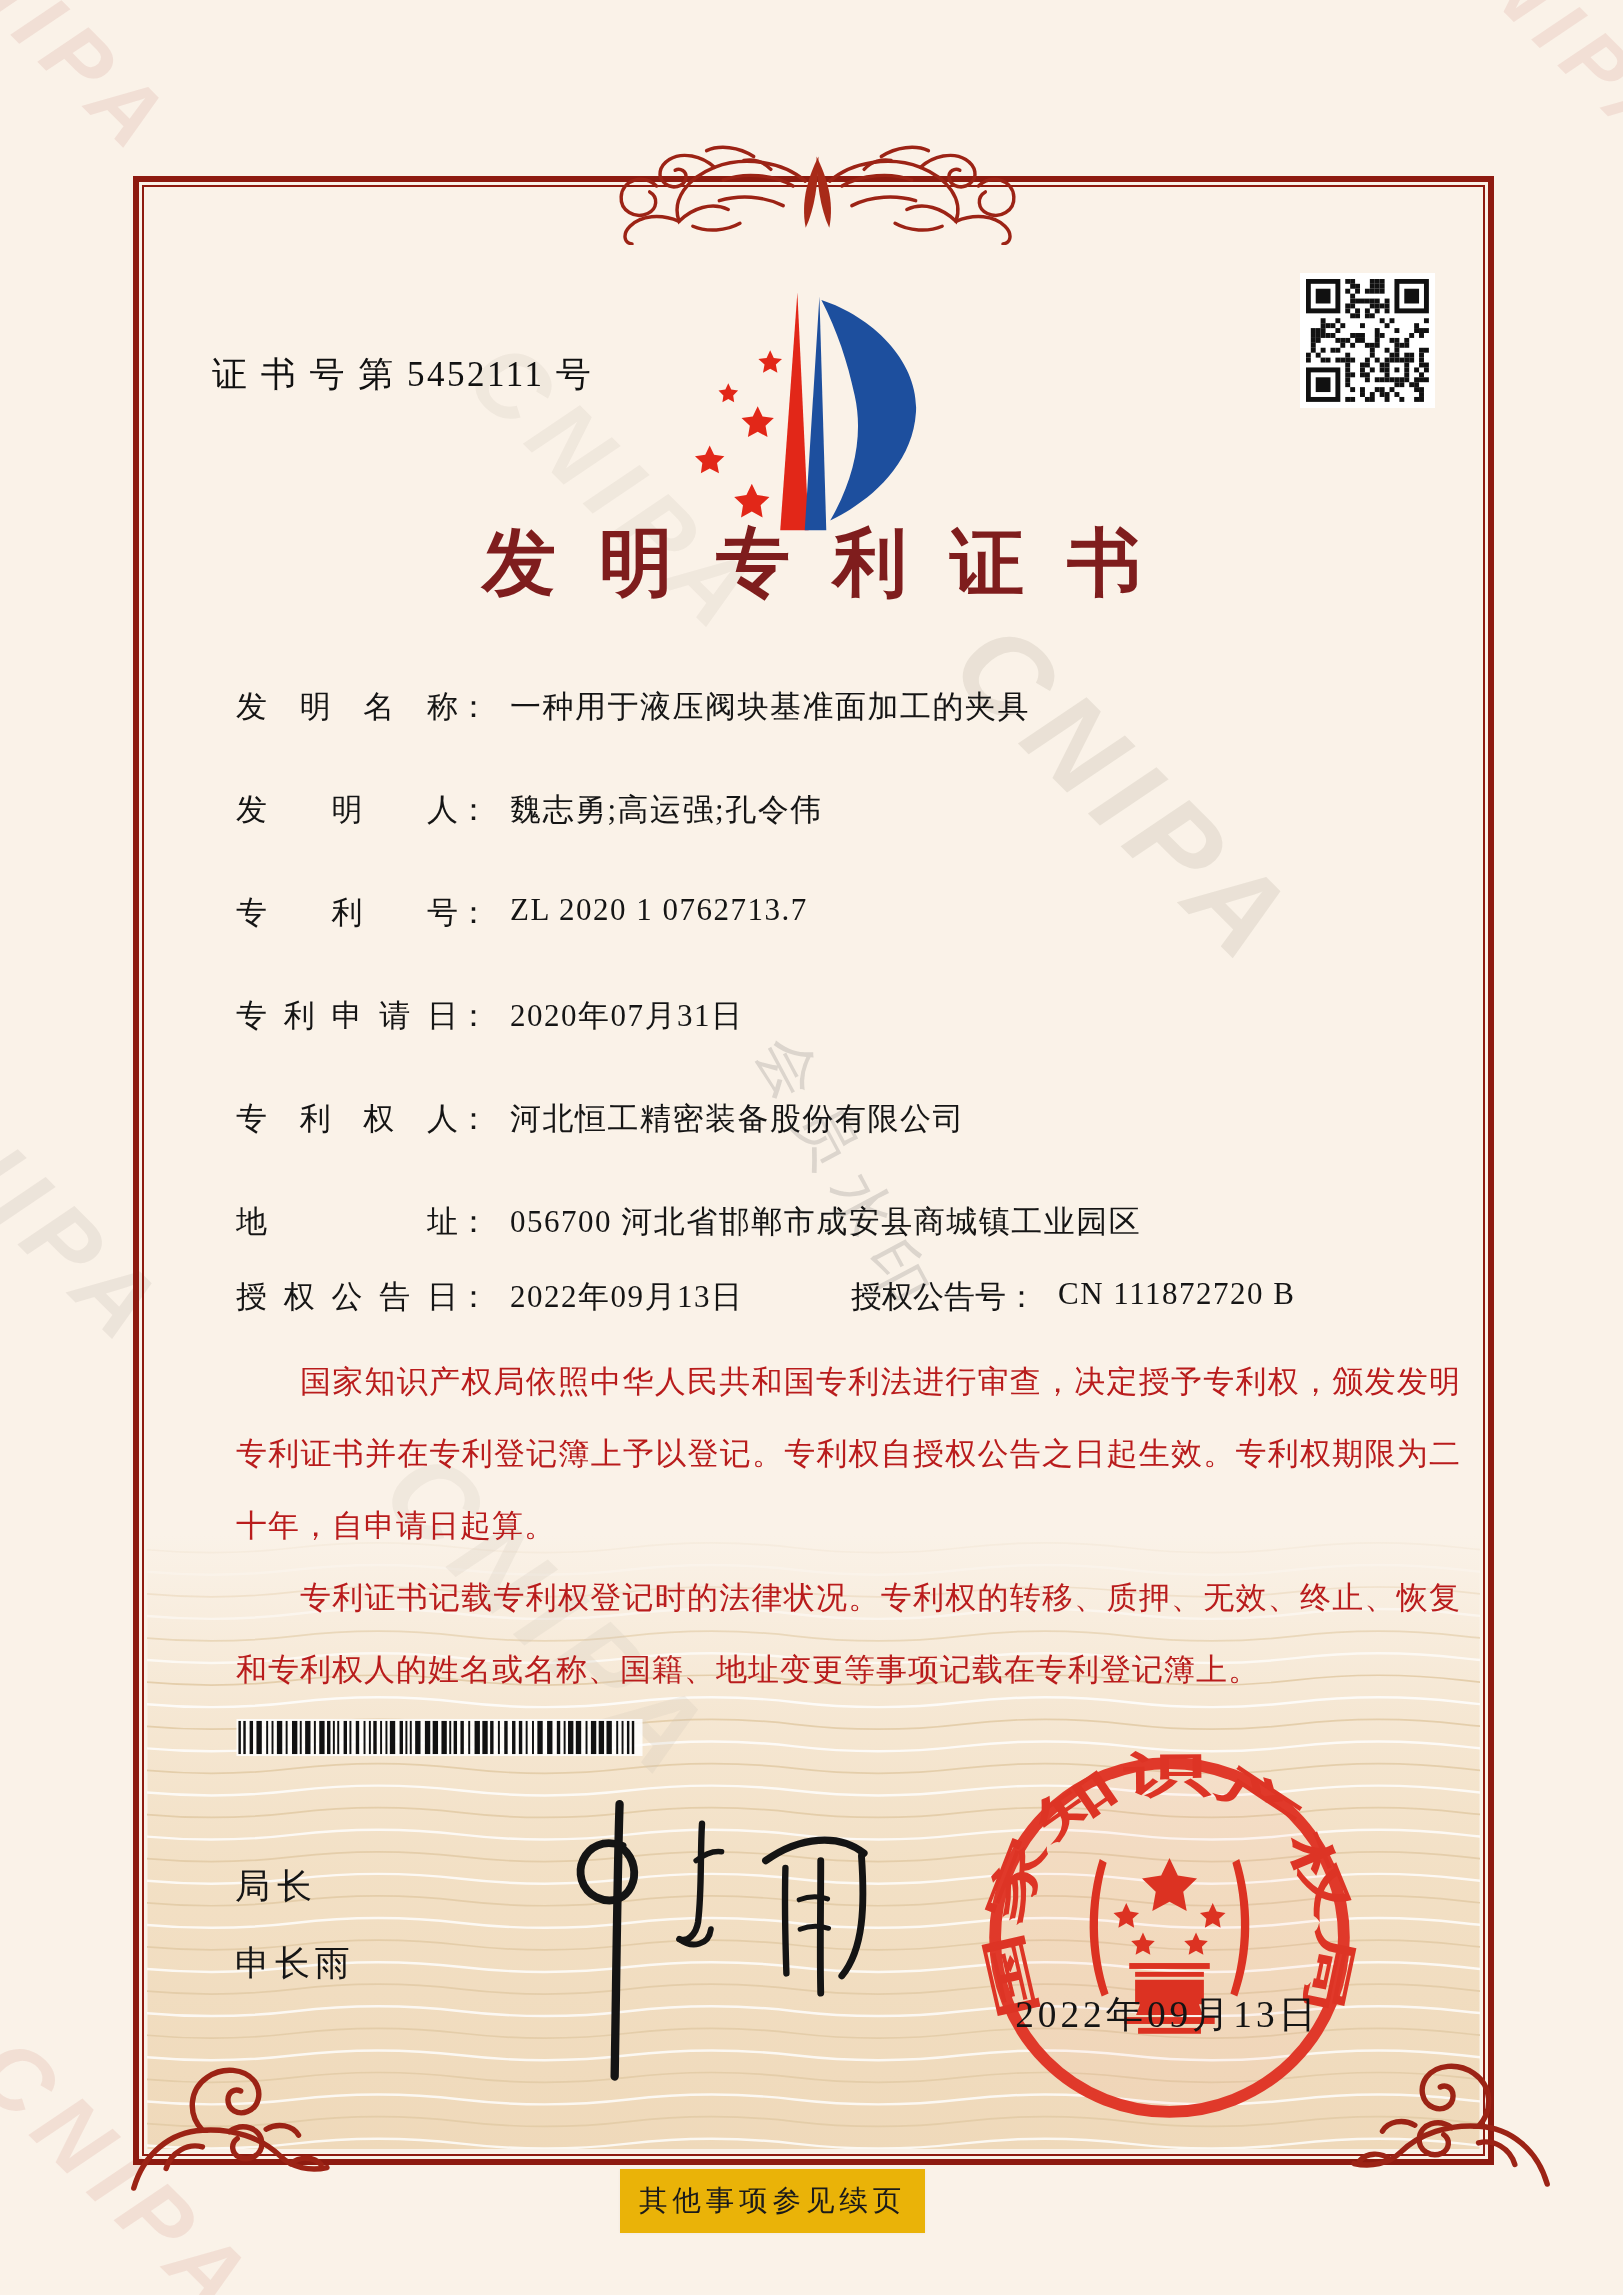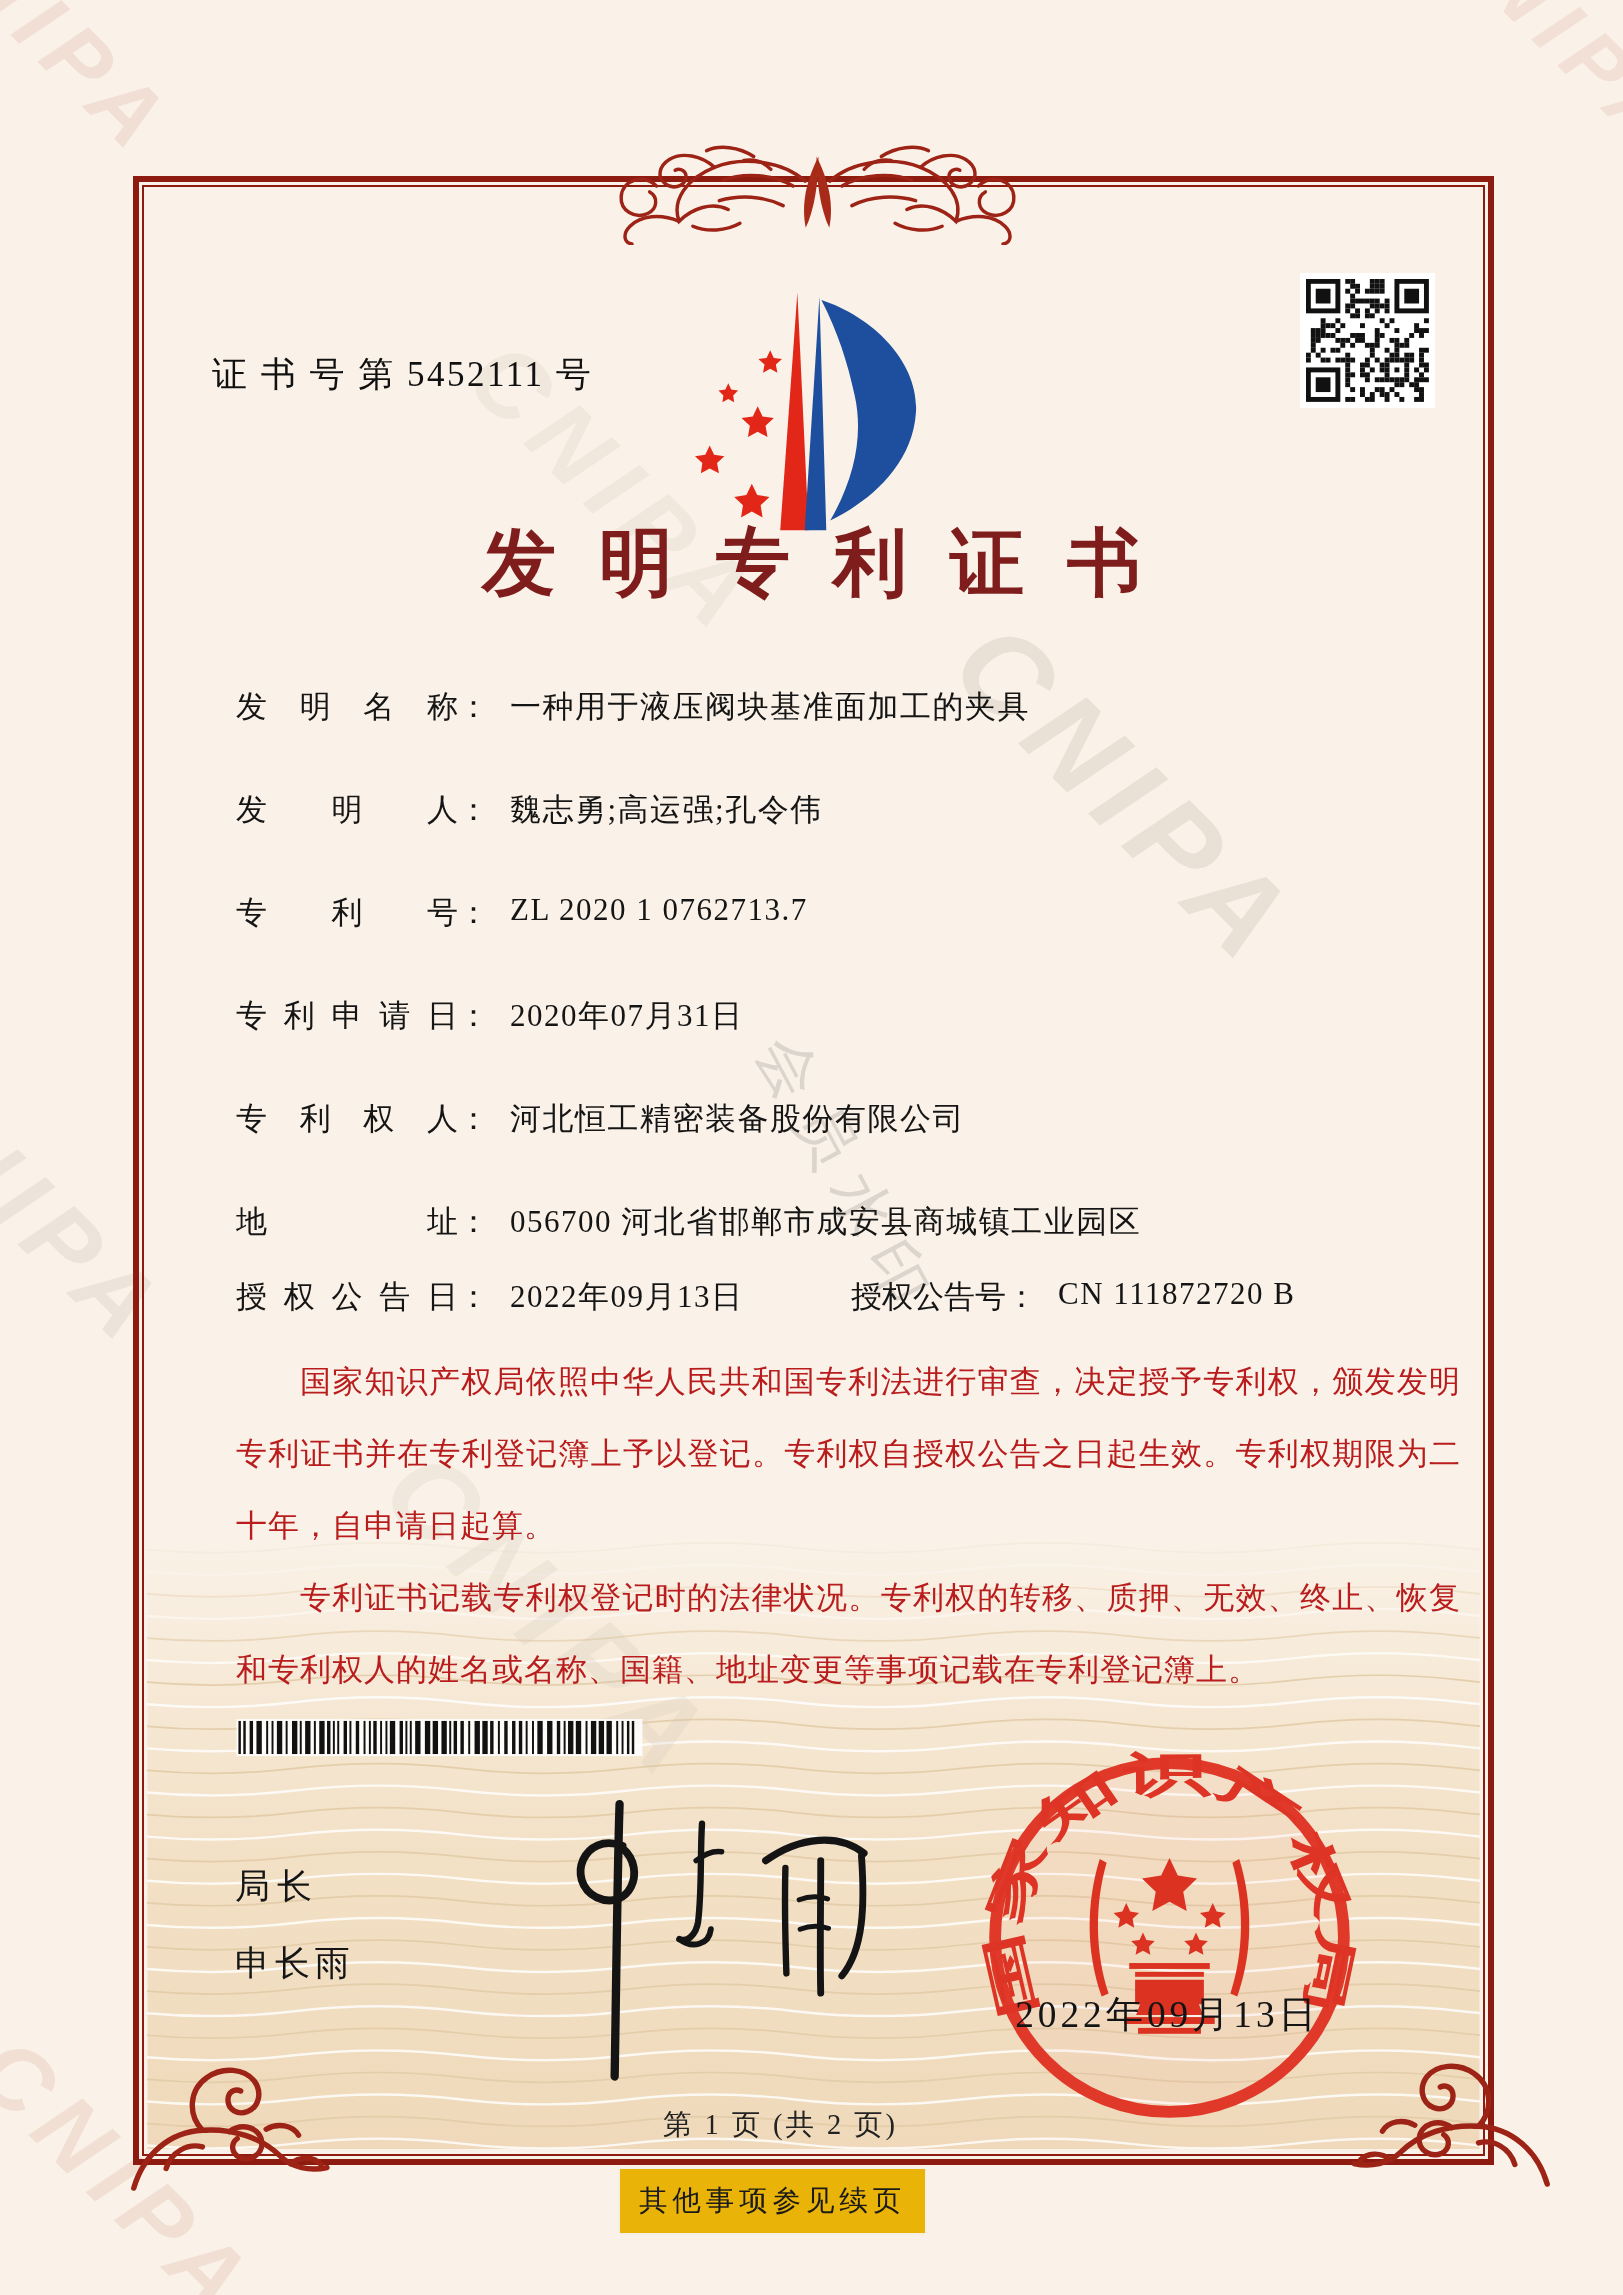--- a/index.html
+++ b/index.html
@@ -536,20 +536,19 @@
       <path d="M542,240 C570,330 570,430 538,520 l-14,-6 C552,430 552,330 528,248 Z"></path>
       <rect x="318" y="452" width="164" height="12"></rect>
       <rect x="330" y="470" width="140" height="10"></rect>
       <path d="M330,486 h140 v50 h-140 z M340,536 h120 l8,22 h-136 z"></path>
       <rect x="308" y="562" width="184" height="14"></rect>
       <rect x="336" y="584" width="128" height="12"></rect>
     </g>
     <text x="396" y="582" text-anchor="middle" font-size="76" letter-spacing="8" fill="#141414" font-family="'Liberation Serif','DejaVu Serif',serif">2022年09月13日</text>
   </svg>
 
-  <div class="page-info">第 1 页 (共 2 页)</div>
 
 </div>
 
 <div class="note-box">
   <span>其他事项参见续页</span>
 </div>
 
 
 </body></html>

